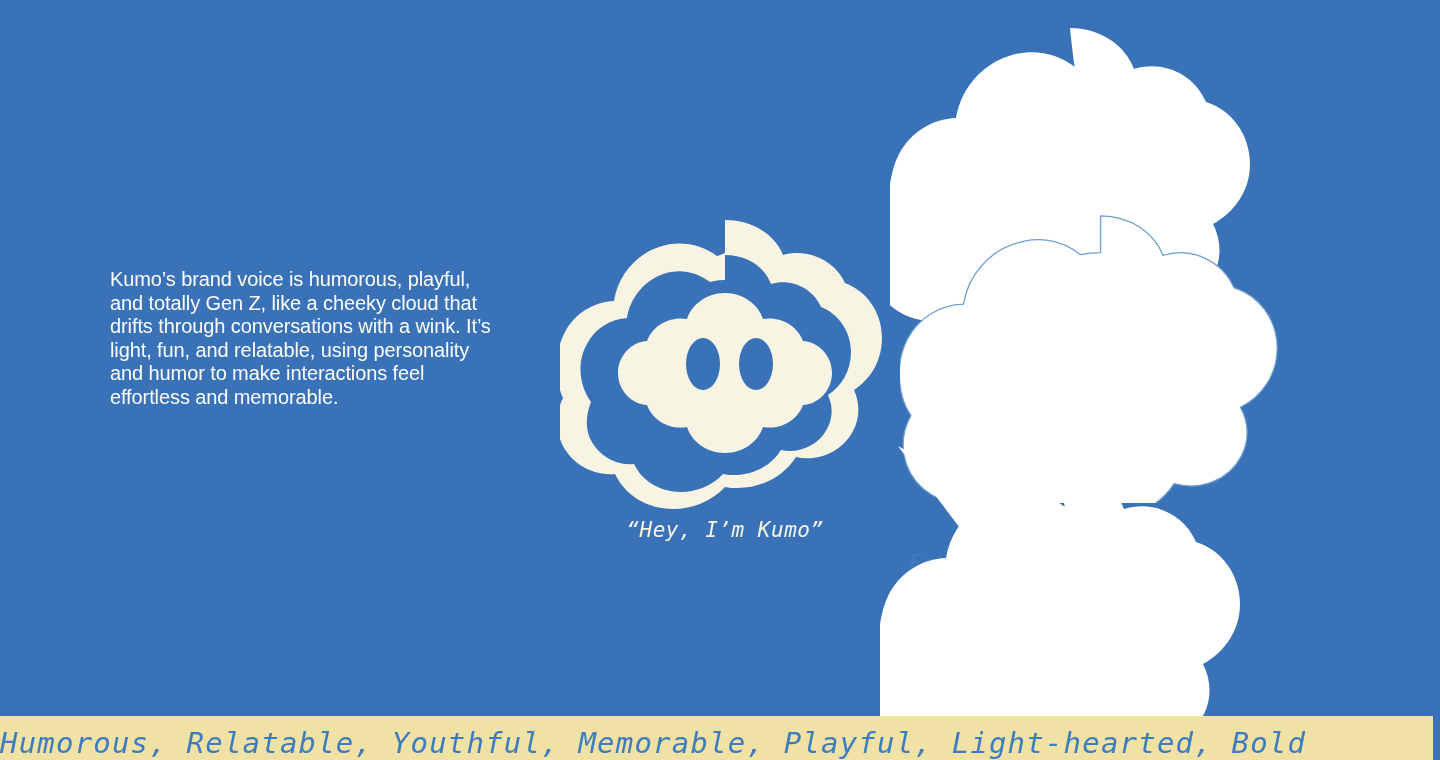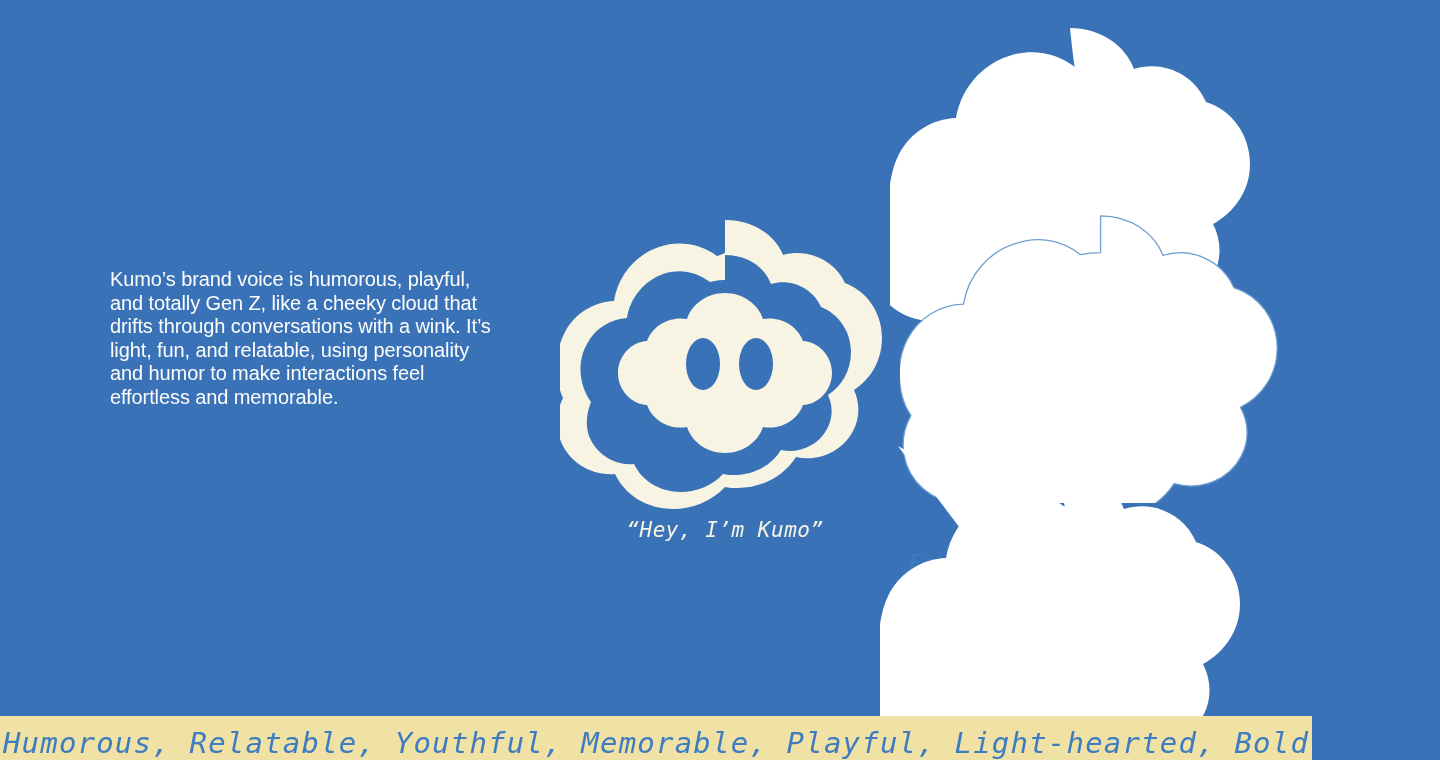--- a/index.html
+++ b/index.html
@@ -102,27 +102,27 @@
   #bubble-2-text { left: 20px; top: 275px; width: 400px; }
 
   #bubble-3-wrap { left: 0px; top: 410px; width: 360px; height: 300px; z-index: 3; }
   #bubble-3-text { left: 0px; top: 530px; width: 360px; }
 
   
   #footer-band {
     position: absolute;
     left: 0;
     top: 716px;
-    width: 1312px;
+    width: 1433px;
     height: 44px;
     background: #f0e1a4;
     z-index: 20;
     display: flex;
     align-items: center;
-    justify-content: center;
+    justify-content: flex-start;
   }
   #footer-keywords {
     font-family: "DejaVu Sans Mono", "Liberation Mono", monospace;
     font-style: italic;
     font-size: 29px;
     color: #3d7cc0;
     letter-spacing: 1.2px;
     white-space: nowrap;
     margin-top: 10px;
   }

